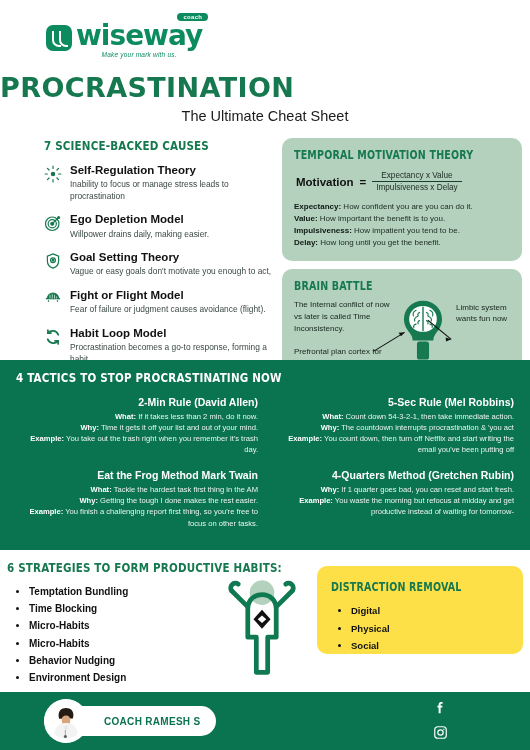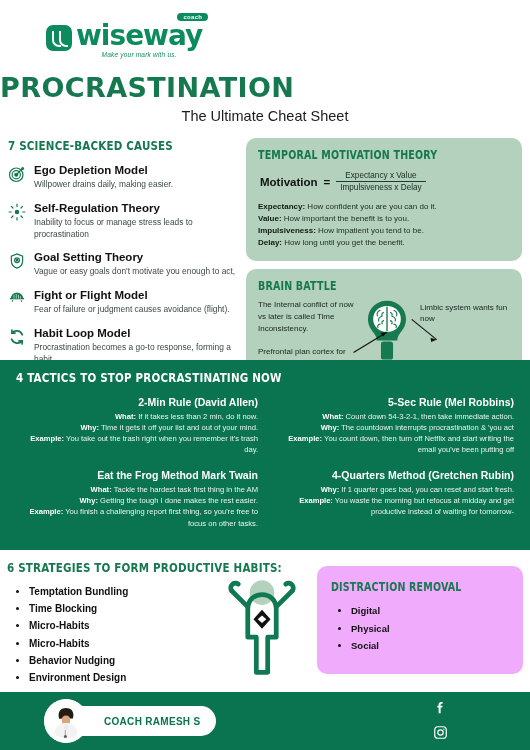--- a/index.html
+++ b/index.html
@@ -46,21 +46,21 @@
     text-align: left; margin-top: 14px;
     font-size: 27px; font-weight: 700; color: #15784f;
     letter-spacing: .4px; font-family: "DejaVu Sans", sans-serif;
   }
   .subtitle {
     text-align: center; margin-top: 5px;
     font-size: 14.5px; color: #1b1b1b; font-weight: 400;
   }
 
   
-  .cols { display: flex; margin-top: 14px; padding: 0 8px; gap: 10px; }
+  .cols { display: flex; margin-top: 14px; padding: 0 8px; gap: 10px; margin-left: 36px; }
   .col-left { width: 228px; flex: 0 0 228px; }
   .col-right { flex: 1; }
 
   .sec-head {
     color: #15784f; font-size: 12.5px; font-weight: 700;
     letter-spacing: .2px; font-family: "DejaVu Sans Condensed", "Liberation Sans Narrow", "Liberation Sans", sans-serif;
     transform: scaleX(.92); transform-origin: left center;
   }
 
   .cause { display: flex; gap: 8px; margin-top: 11px; }
@@ -120,22 +120,22 @@
   .strat-head {
     color: #15784f; font-size: 12.5px; font-weight: 700; letter-spacing: .2px;
     font-family: "DejaVu Sans Condensed", "Liberation Sans Narrow", "Liberation Sans", sans-serif;
     transform: scaleX(.92); transform-origin: left center;
     white-space: nowrap;
   }
   .strat-list { margin: 8px 0 0 22px; }
   .strat-list li { font-size: 10px; font-weight: 700; color: #111; line-height: 1.72; }
   .strat-fig { width: 110px; flex: 0 0 110px; display: flex; align-items: center; justify-content: center; }
   .dr-panel {
-    flex: 1; background: #f0abfc; border-radius: 10px;
-    margin-top: 6px; padding: 14px 14px 10px 14px; height: 108px;
+    flex: 1; background: #fde047; border-radius: 10px;
+    margin-top: 6px; padding: 14px 14px 10px 14px; height: 88px;
   }
   .dr-head {
     color: #15784f; font-size: 11.5px; font-weight: 700; letter-spacing: .2px;
     font-family: "DejaVu Sans Condensed", "Liberation Sans Narrow", "Liberation Sans", sans-serif;
     transform: scaleX(.92); transform-origin: left center;
   }
   .dr-list { margin: 8px 0 0 20px; }
   .dr-list li { font-size: 9.5px; font-weight: 700; color: #111; line-height: 1.85; }
 
   
@@ -173,47 +173,47 @@
       </div>
     </div>
     <div class="title">PROCRASTINATION</div>
     <div class="subtitle">The Ultimate Cheat Sheet</div>
   </div>
 
   <div class="cols">
 
     <div class="col-left">
       <div class="sec-head">7 SCIENCE-BACKED CAUSES</div>
+
+      <div class="cause">
+        <div class="cause-ico">
+          <svg viewBox="0 0 24 24" width="18" height="18" fill="none" stroke="#15784f" stroke-width="1.6" stroke-linecap="round">
+            <circle cx="12" cy="12" r="3" fill="#15784f" stroke="none"></circle>
+            <path d="M12 1.5v3M12 19.5v3M1.5 12h3M19.5 12h3M4.6 4.6l2.1 2.1M17.3 17.3l2.1 2.1M19.4 4.6l-2.1 2.1M6.7 17.3l-2.1 2.1"></path>
+          </svg>
+        </div>
+        <div>
+          <div class="cause-t">Self-Regulation Theory</div>
+          <div class="cause-d">Inability to focus or manage stress leads to procrastination</div>
+        </div>
+      </div>
 
       <div class="cause">
         <div class="cause-ico">
           <svg viewBox="0 0 24 24" width="18" height="18" fill="none" stroke="#15784f" stroke-width="1.6">
             <circle cx="11" cy="13" r="9"></circle>
               <circle cx="11" cy="13" r="5.5"></circle>
               <circle cx="11" cy="13" r="2" fill="#15784f"></circle>
             <path d="M11 13l8-8" stroke-width="1.6"></path>
               <circle cx="19.5" cy="4.5" r="2" fill="#15784f" stroke="none"></circle>
           </svg>
         </div>
         <div>
           <div class="cause-t">Ego Depletion Model</div>
           <div class="cause-d">Willpower drains daily, making easier.</div>
-        </div>
-      </div>
-
-      <div class="cause">
-        <div class="cause-ico">
-          <svg viewBox="0 0 24 24" width="18" height="18" fill="none" stroke="#15784f" stroke-width="1.6" stroke-linecap="round">
-            <circle cx="12" cy="12" r="3" fill="#15784f" stroke="none"></circle>
-            <path d="M12 1.5v3M12 19.5v3M1.5 12h3M19.5 12h3M4.6 4.6l2.1 2.1M17.3 17.3l2.1 2.1M19.4 4.6l-2.1 2.1M6.7 17.3l-2.1 2.1"></path>
-          </svg>
-        </div>
-        <div>
-          <div class="cause-t">Self-Regulation Theory</div>
-          <div class="cause-d">Inability to focus or manage stress leads to procrastination</div>
         </div>
       </div>
 
       <div class="cause">
         <div class="cause-ico">
           <svg viewBox="0 0 24 24" width="18" height="18" fill="none" stroke="#15784f" stroke-width="1.6">
             <path d="M12 2.5l7.5 3v6c0 5-3.3 8.6-7.5 10-4.2-1.4-7.5-5-7.5-10v-6z"></path>
             <circle cx="12" cy="11" r="3.2"></circle>
               <circle cx="12" cy="11" r="1.1" fill="#15784f"></circle>
           </svg>

